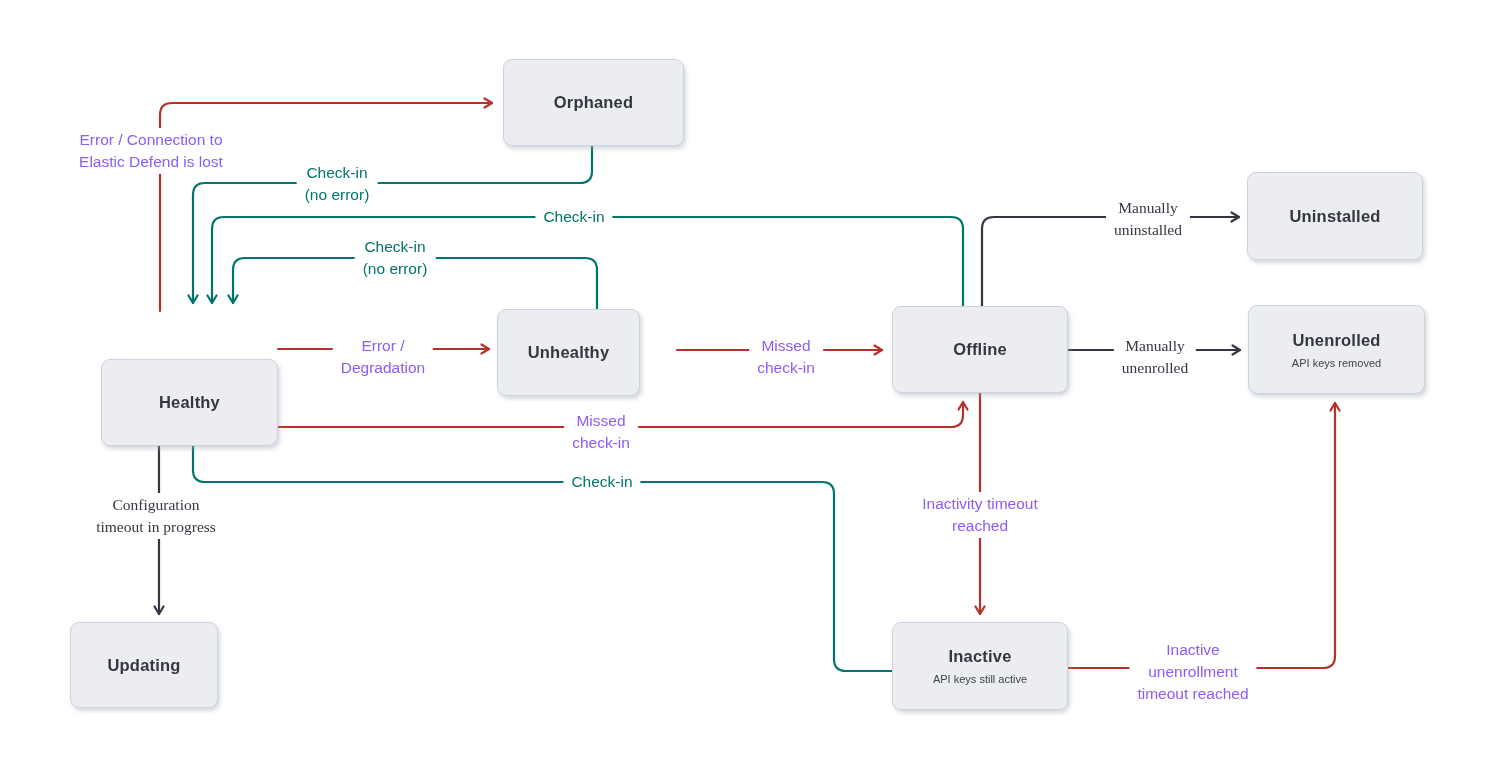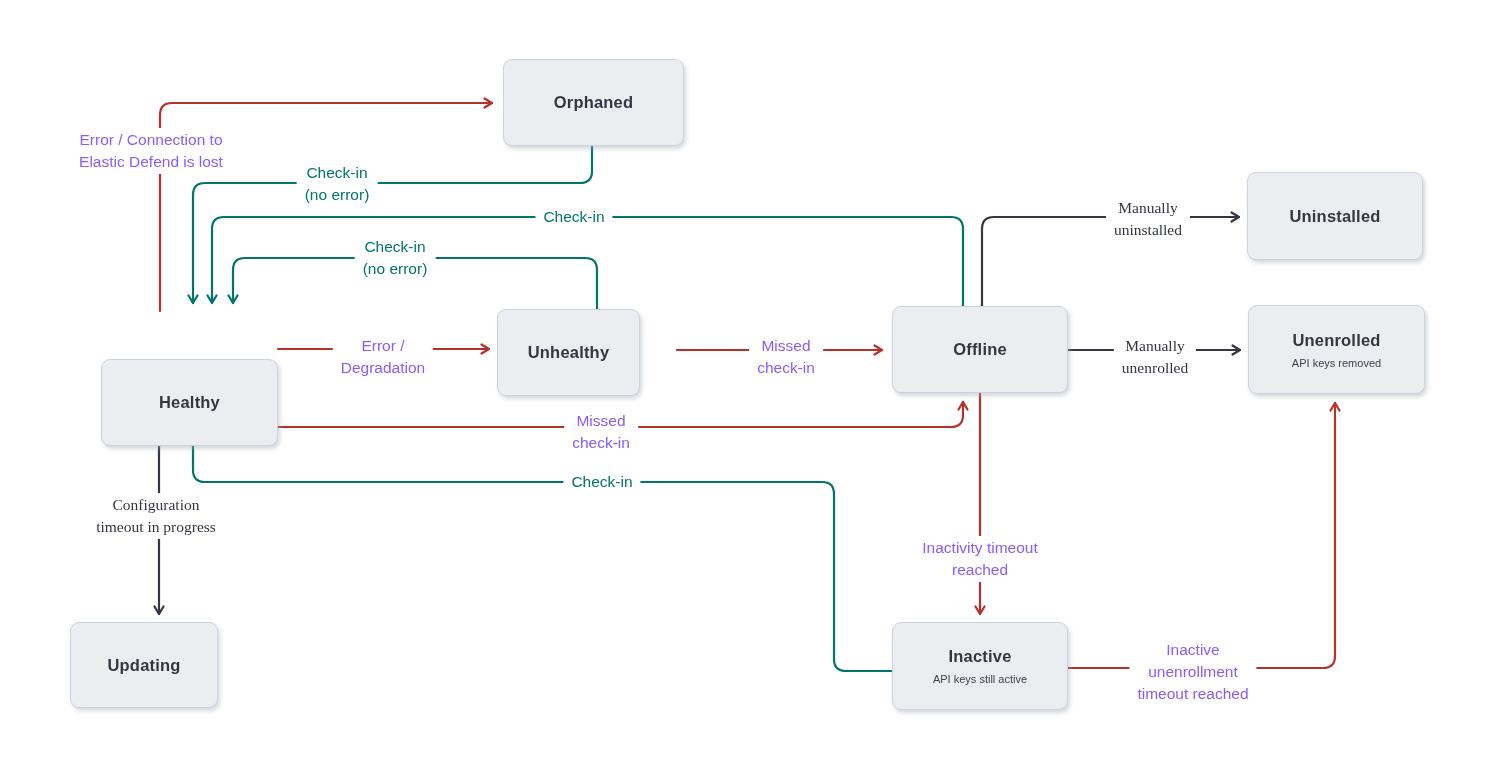--- a/index.html
+++ b/index.html
@@ -75,21 +75,21 @@
 check-in</div>
   <div class="edge-label lbl-red" style="left:601px;top:432px;">Missed
 check-in</div>
   <div class="edge-label lbl-teal" style="left:602px;top:482px;">Check-in</div>
   <div class="edge-label lbl-black" style="left:156px;top:516px;">Configuration
 timeout in progress</div>
   <div class="edge-label lbl-black" style="left:1148px;top:219px;">Manually
 uninstalled</div>
   <div class="edge-label lbl-black" style="left:1155px;top:357px;">Manually
 unenrolled</div>
-  <div class="edge-label lbl-red" style="left:980px;top:515px;margin-top:44px;">Inactivity timeout
+  <div class="edge-label lbl-red" style="left:980px;top:515px;">Inactivity timeout
 reached</div>
   <div class="edge-label lbl-red" style="left:1193px;top:672px;">Inactive
 unenrollment
 timeout reached</div>
 
   <div class="node" style="left:503px;top:59px;width:181px;height:87px;">
     <span class="node-title">Orphaned</span>
   </div>
   <div class="node" style="left:101px;top:311px;width:177px;height:87px;margin-top:48px;">
     <span class="node-title">Healthy</span>

